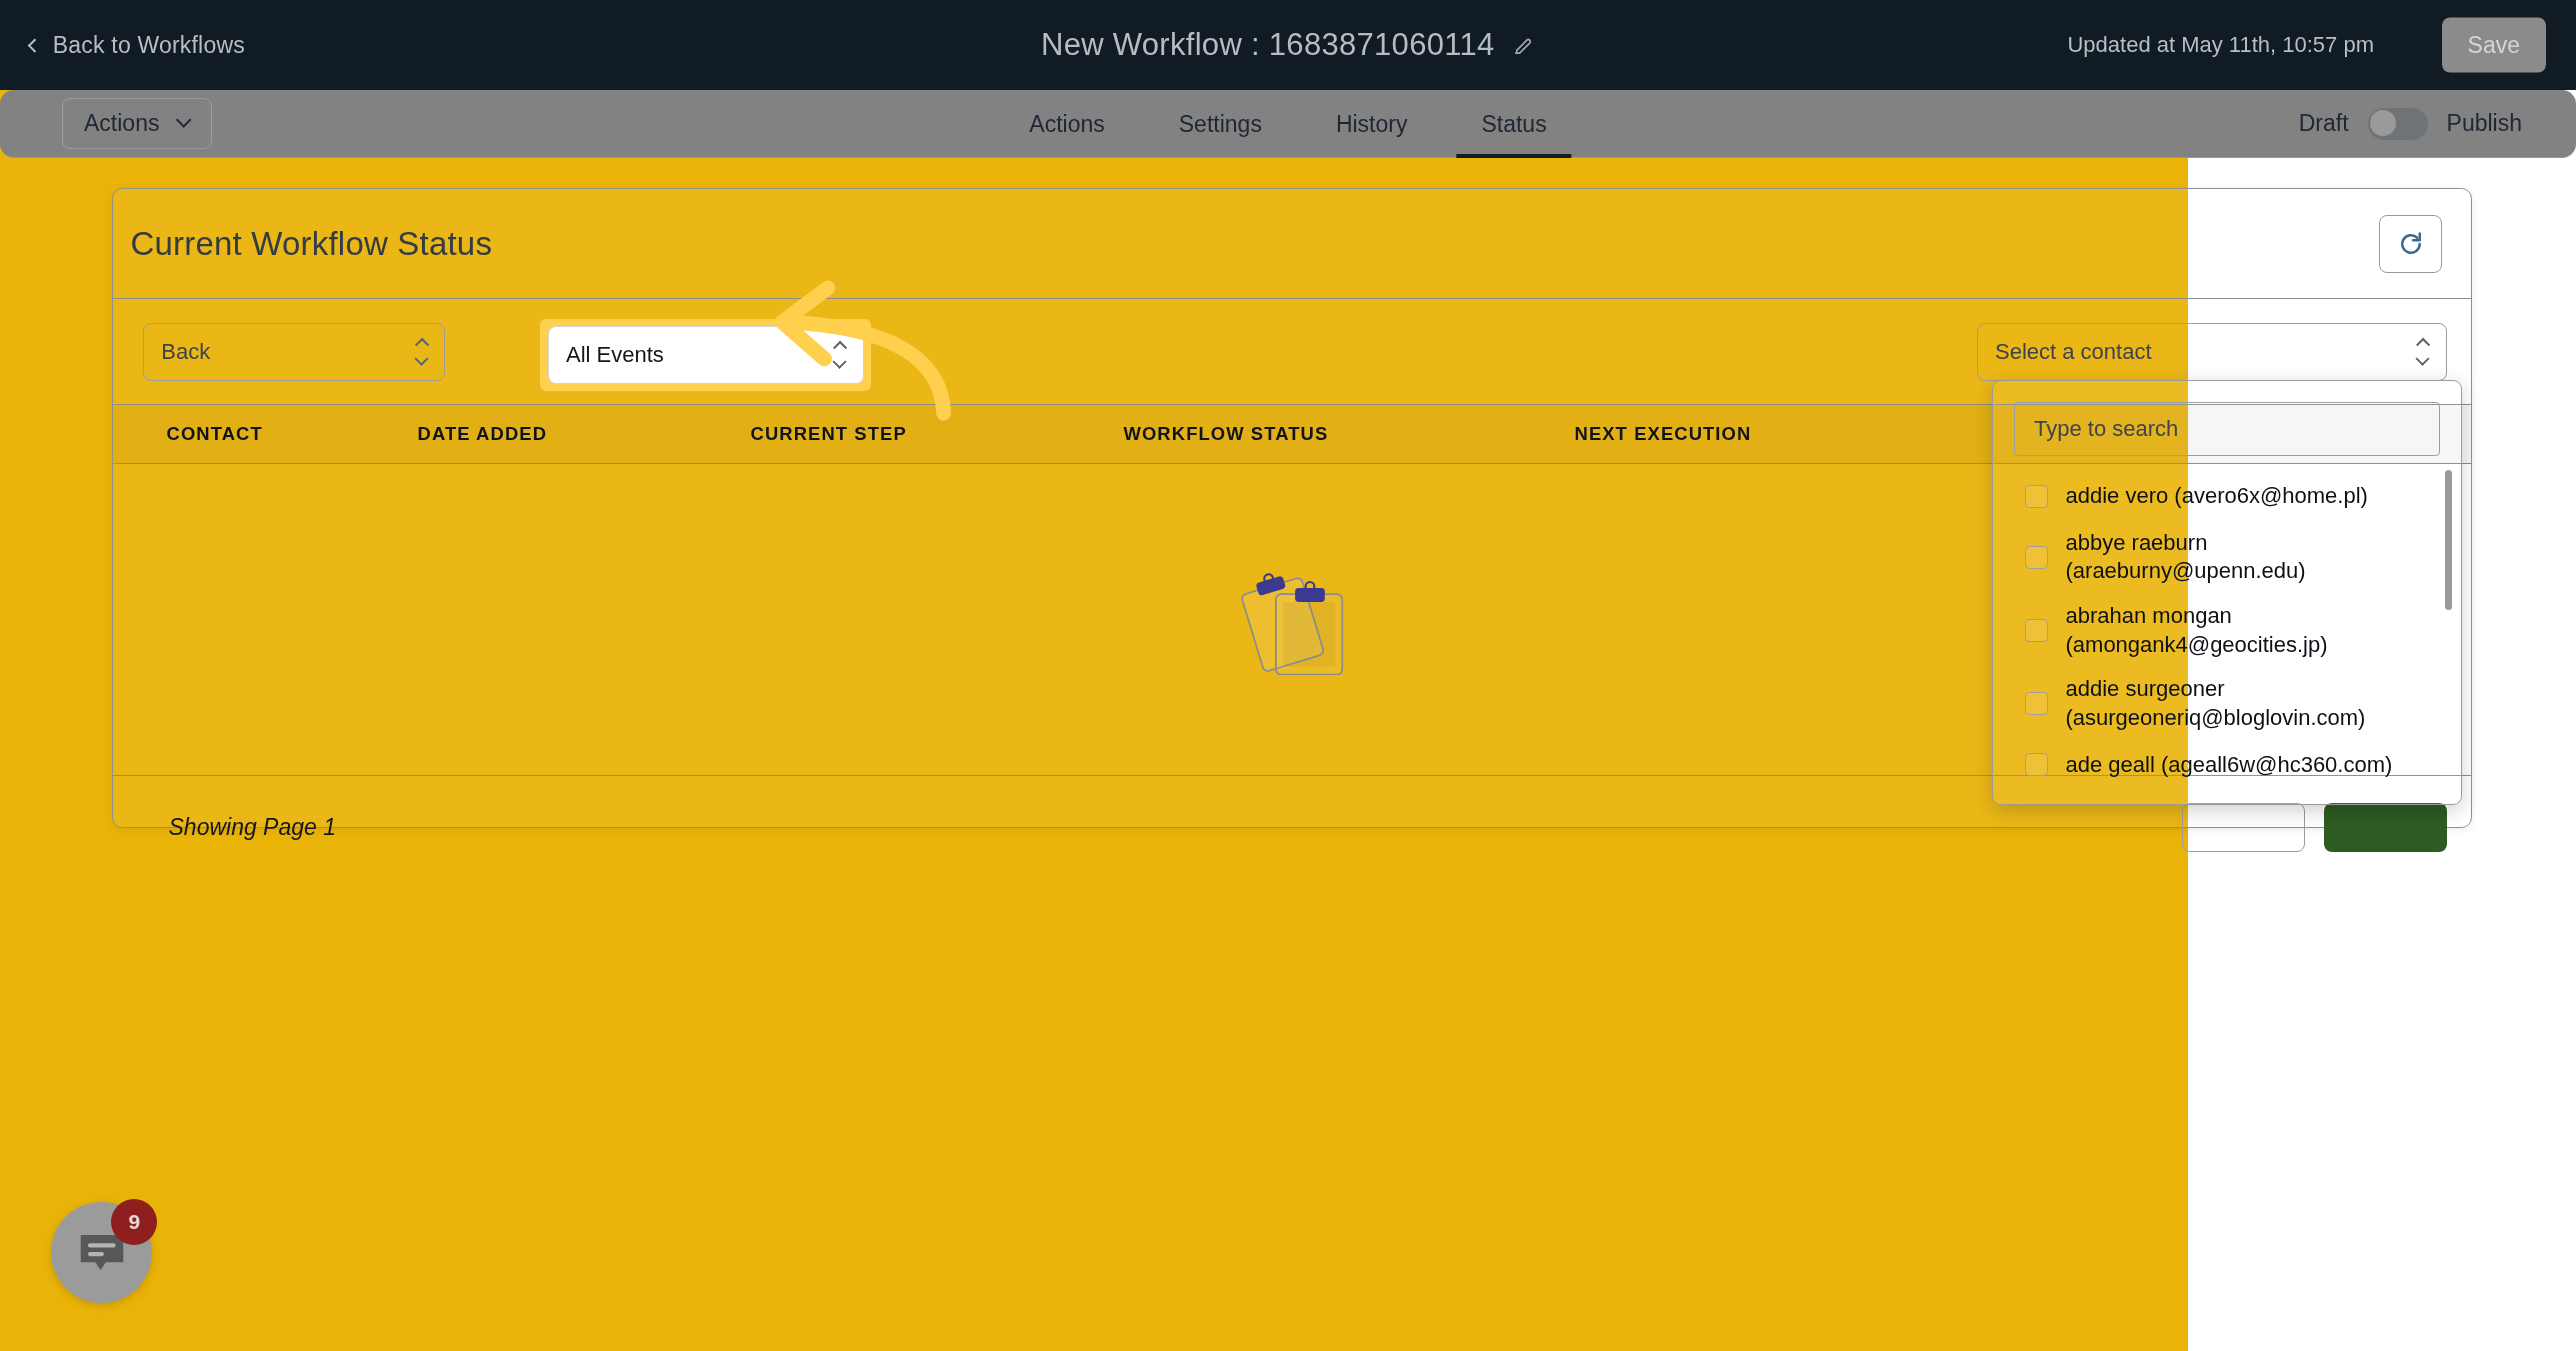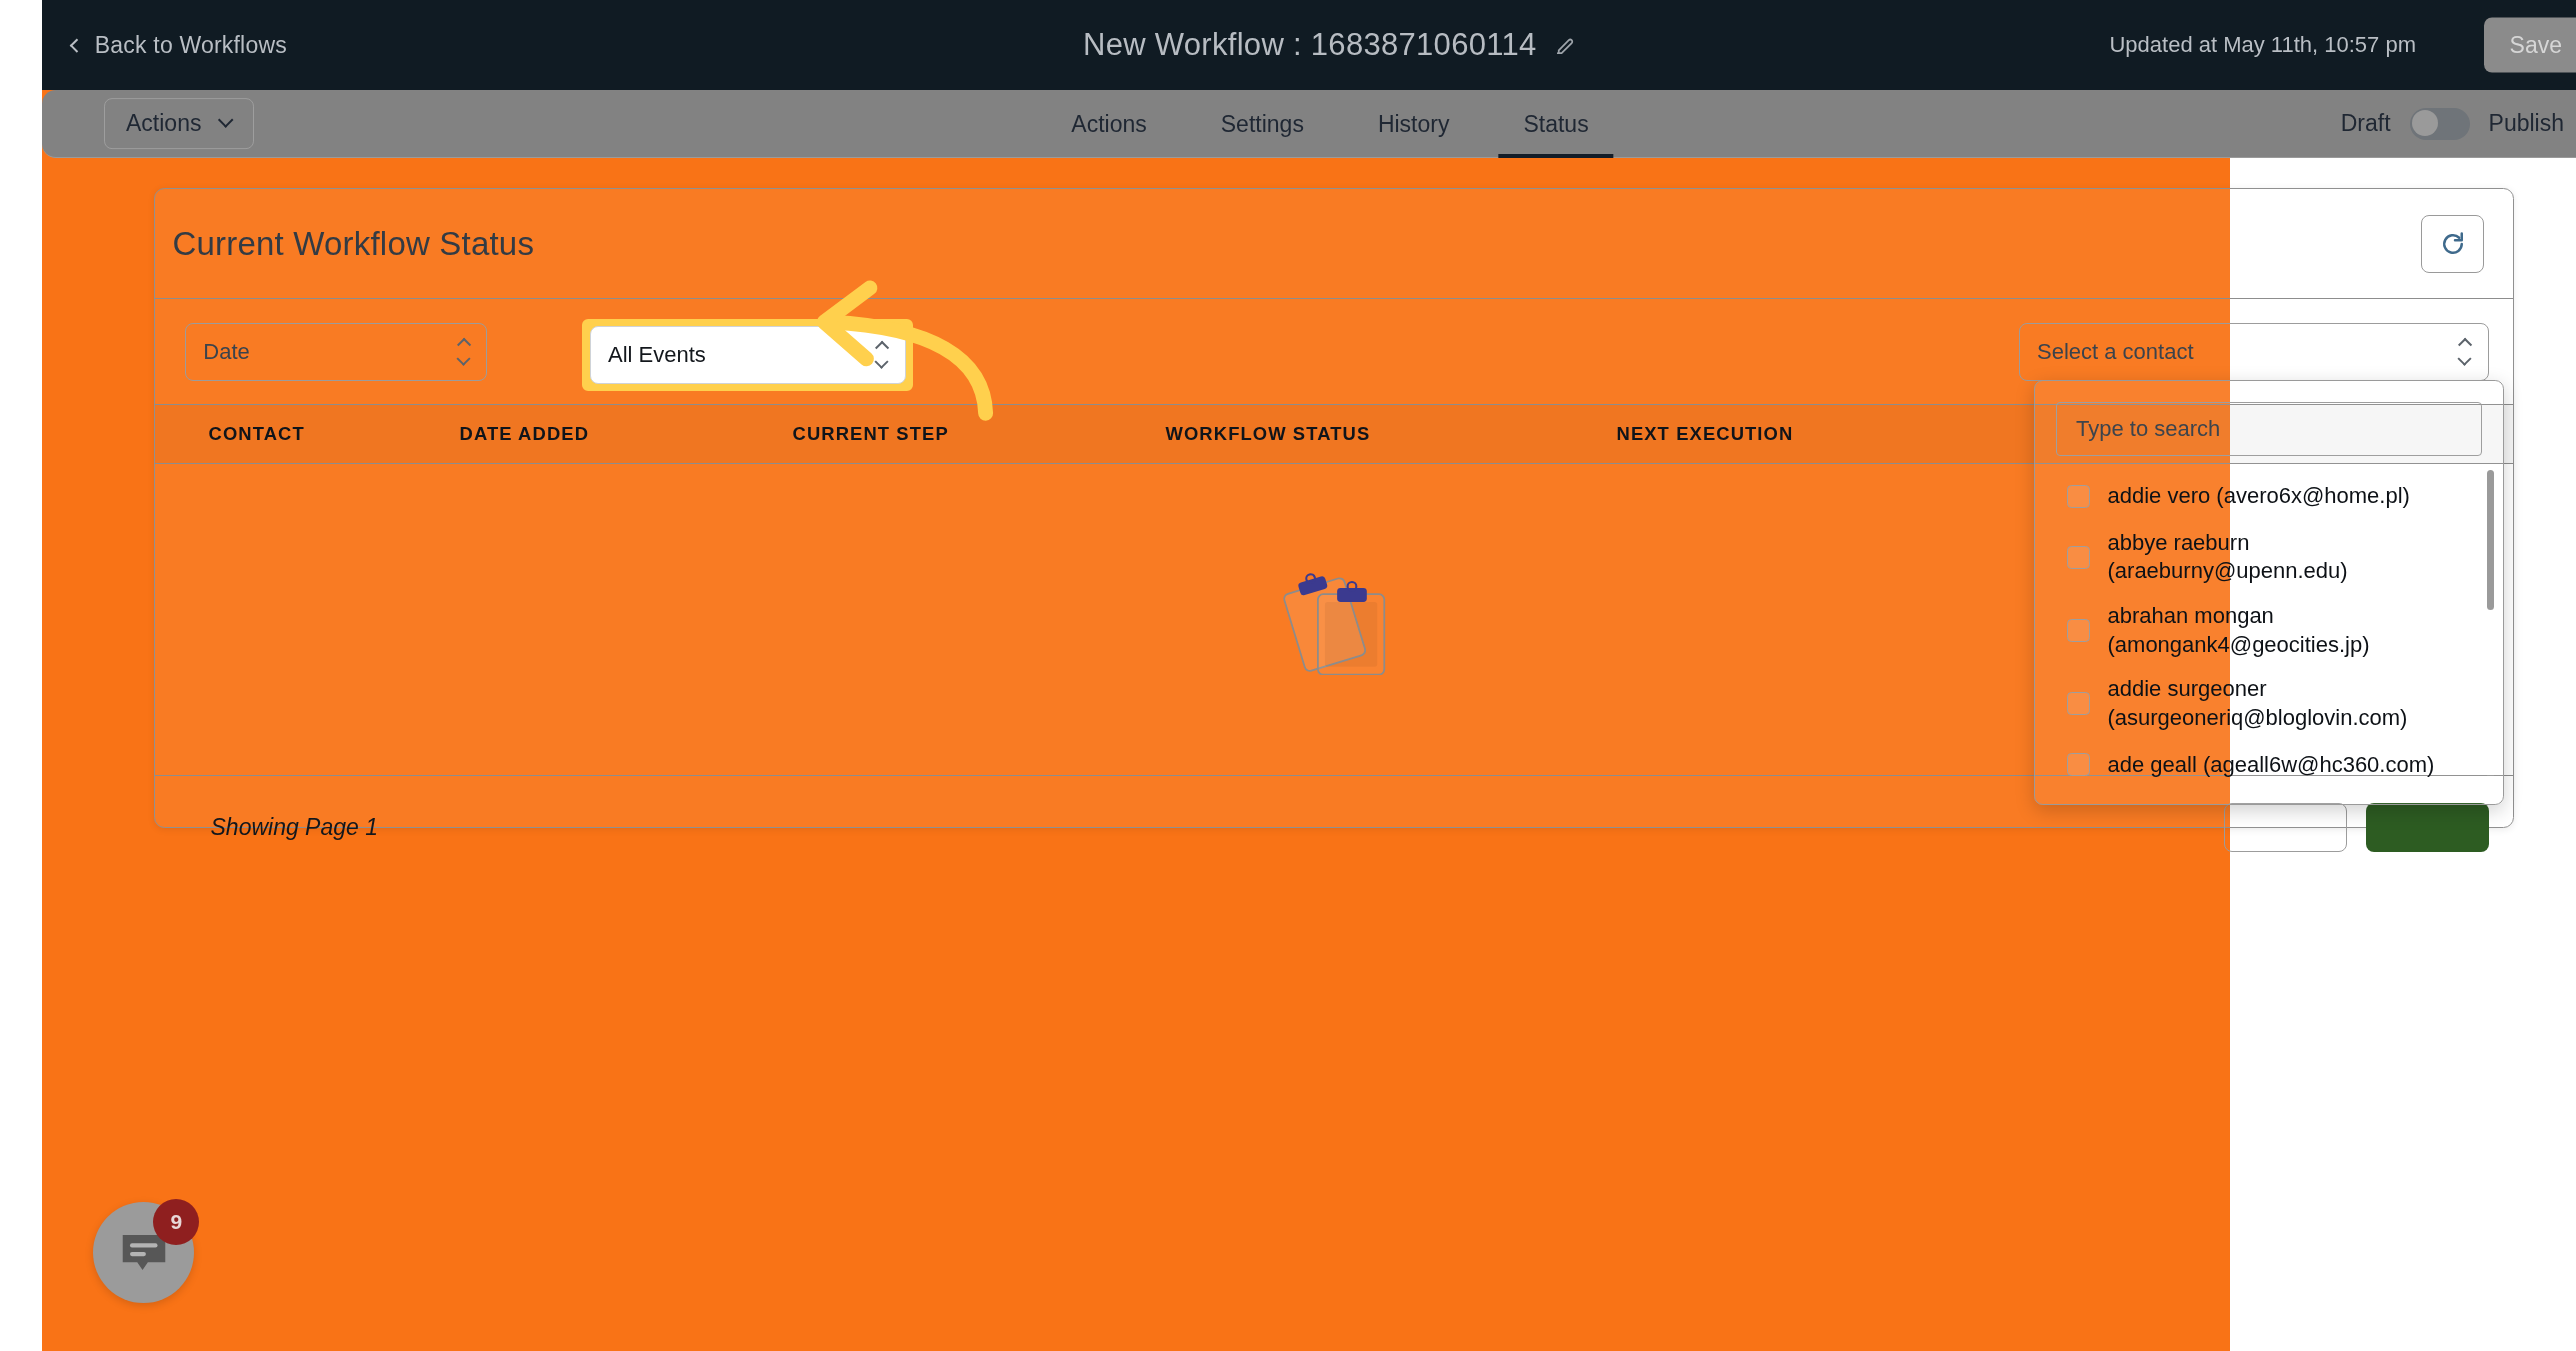--- a/index.html
+++ b/index.html
@@ -4,21 +4,21 @@
 <title>Workflow Status</title>
 <style>
   * { box-sizing: border-box; margin: 0; padding: 0; }
   html, body {
     width: 2576px; height: 1352px;
     font-family: "Liberation Sans", sans-serif;
     background: #ffffff;
     overflow: hidden;
   }
   
-  .page { position: relative; width: 2188px; height: 1352px; background: #f97316; margin-left: 42px; }
+  .page { position: relative; width: 2188px; height: 1352px; background: #eab308; }
 
   
   .topbar {
     position: absolute; top: 0; left: 0; width: 2576px; height: 90px;
     background: #101b23;
     display: flex; align-items: center;
   }
   .back-link {
     position: absolute; left: 30px; top: 50%; transform: translateY(-50%);
     display: flex; align-items: center; gap: 11.4px;
@@ -299,21 +299,21 @@
       <button class="refresh-btn">
         <svg width="30" height="30" viewBox="0 0 24 24">
           <path d="M19 12a7 7 0 1 1-2.1-5" fill="none" stroke="#3f6a8c" stroke-width="2" stroke-linecap="round"></path>
           <path d="M19 3.5V9h-5.4" fill="none" stroke="#3f6a8c" stroke-width="2" stroke-linecap="round" stroke-linejoin="round"></path>
         </svg>
       </button>
     </div>
 
     <div class="filters">
       <div class="select-box" id="date-select">
-        <span>Date</span>
+        <span>Back</span>
         <span class="updown">
           <i class="up"></i>
             <i class="dn"></i>
         </span>
       </div>
 
       <div class="events-highlight">
         <div class="select-box" id="events-select">
           <span>All Events</span>
           <span class="updown">

